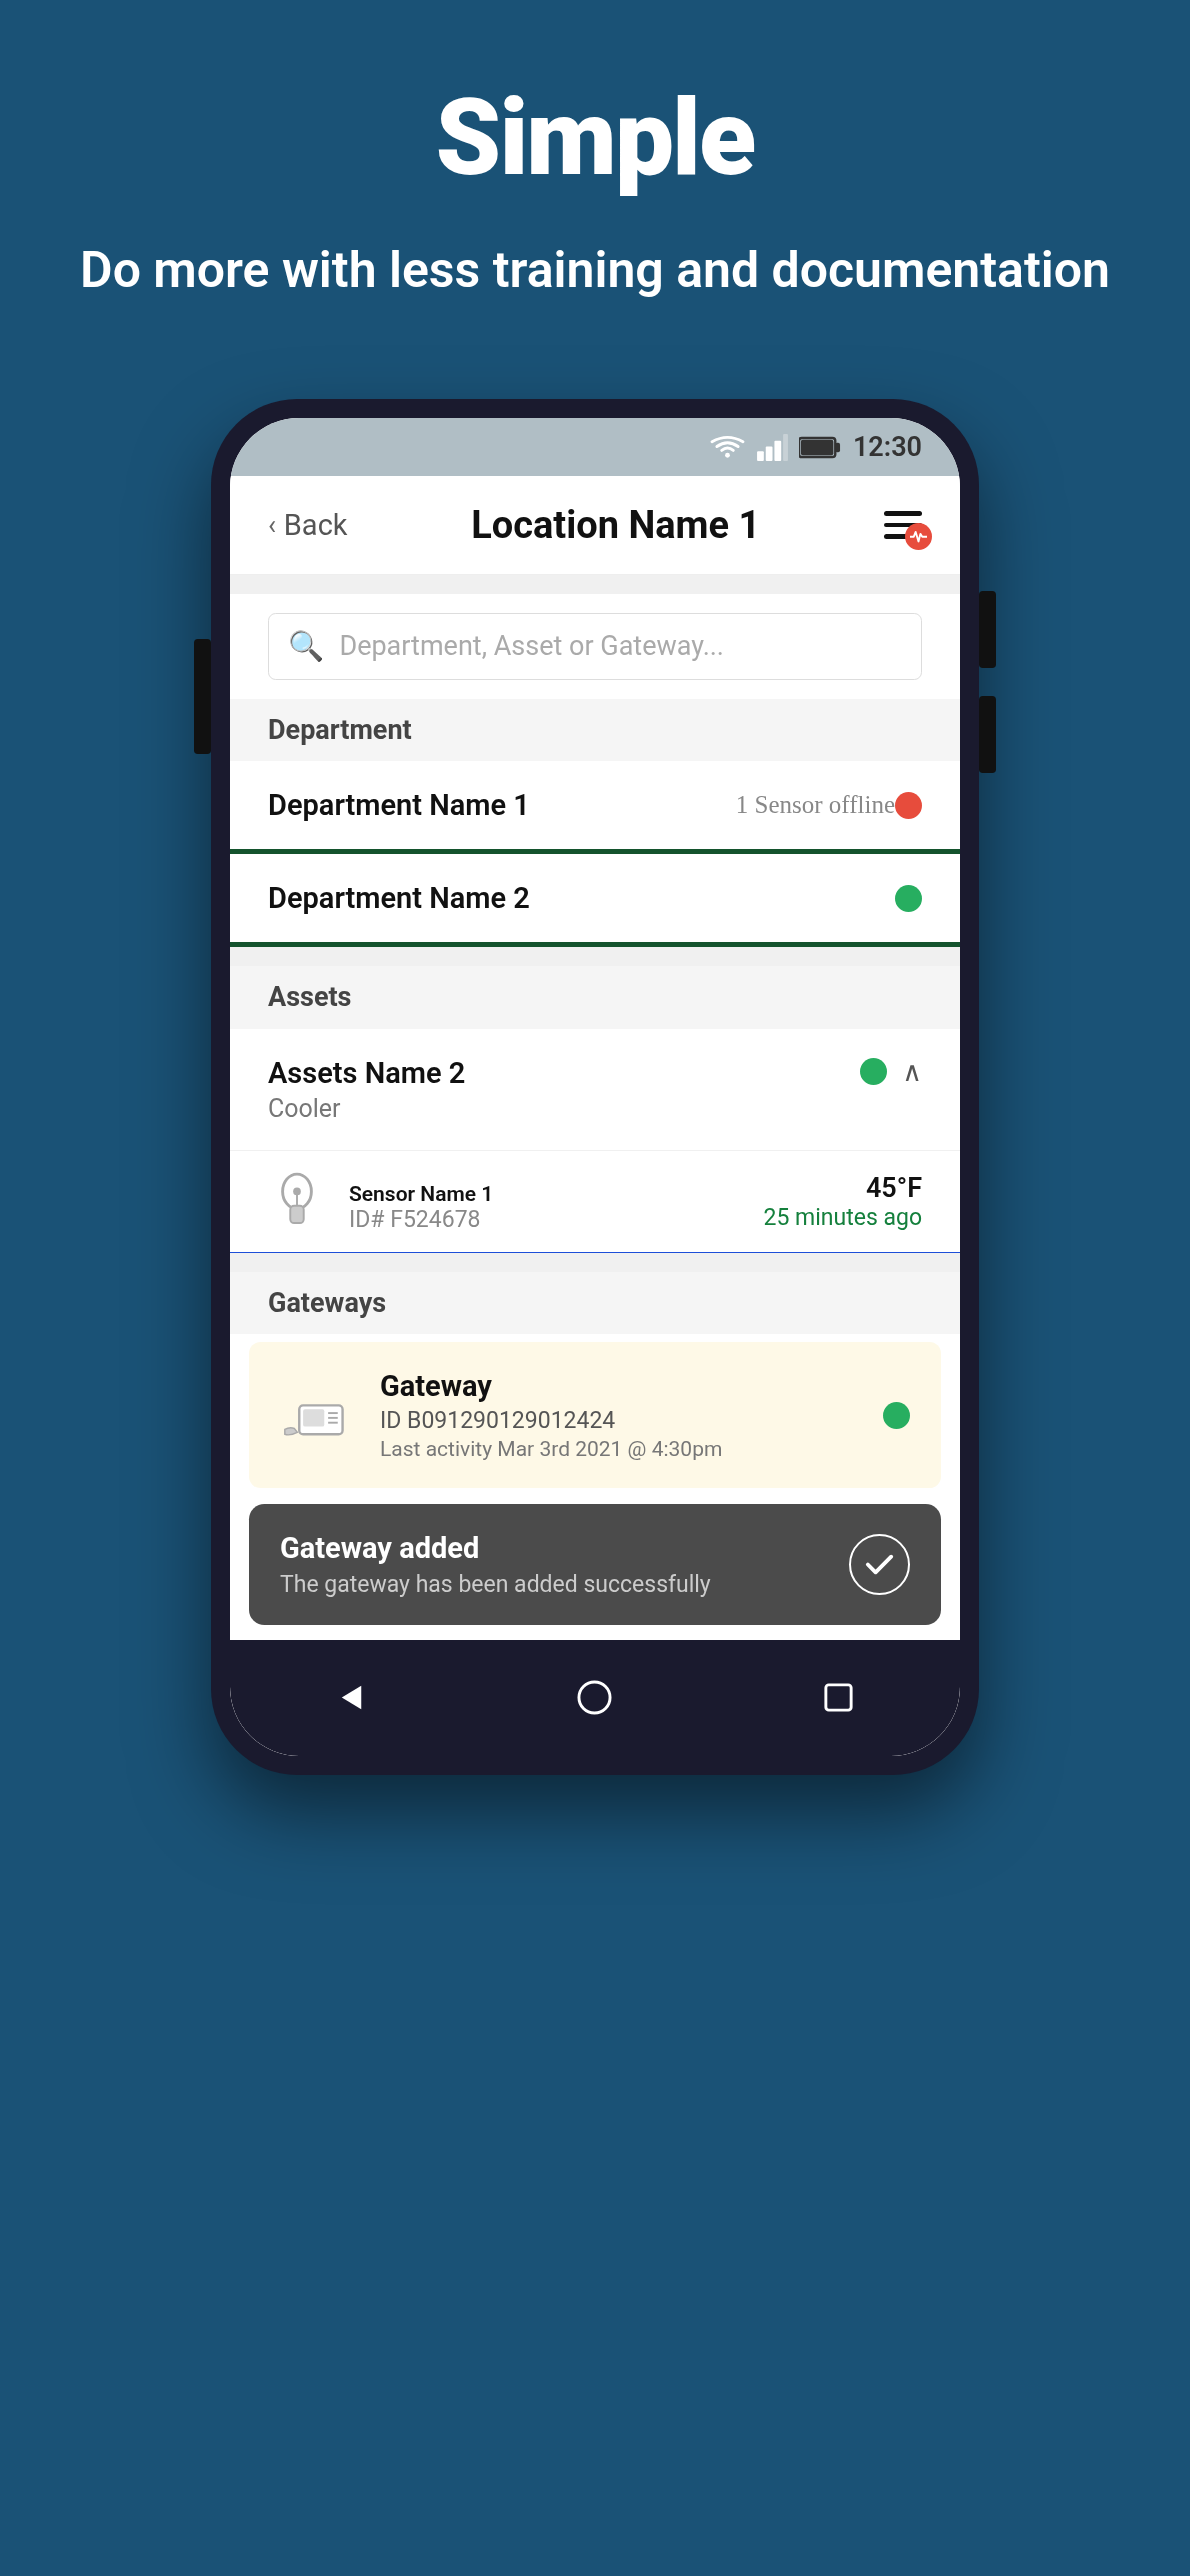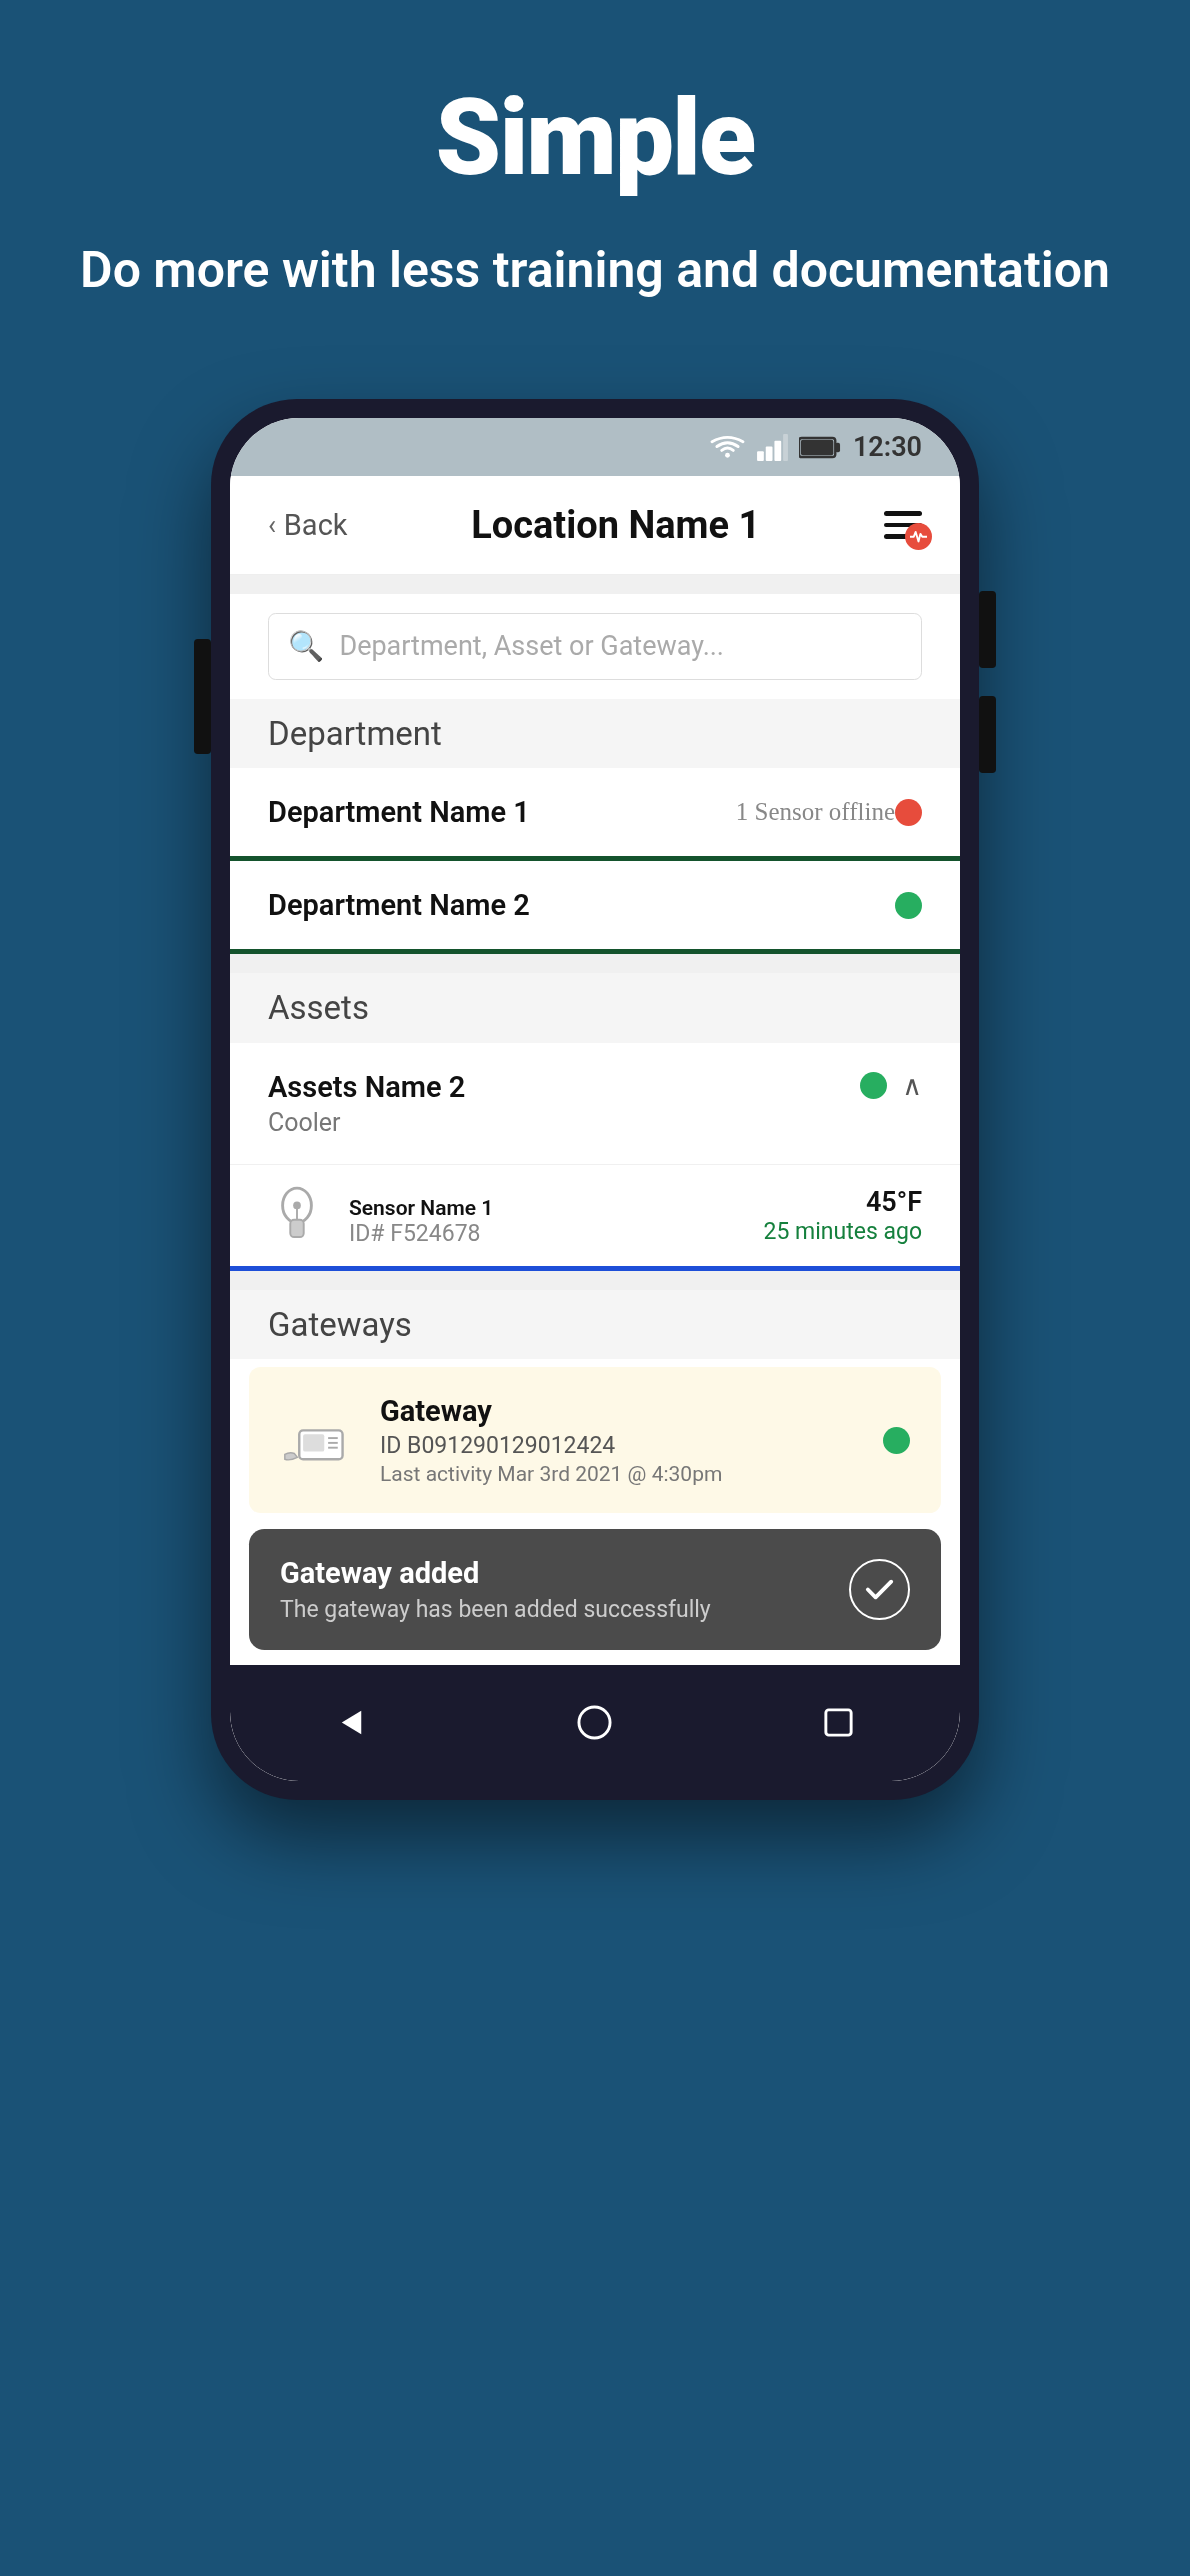--- a/index.html
+++ b/index.html
@@ -178,22 +178,22 @@
       font-size: 27px;
     }
 
     
     .section-header {
       background: #f5f5f5;
       padding: 15.3px 38px;
     }
 
     .section-title {
-      font-size: 33px;
-      font-weight: 400;
+      font-size: 27px;
+      font-weight: 700;
       color: #444;
     }
 
     
     .list-item {
       background: white;
       padding: 27px 38px;
       display: flex;
       align-items: center;
       justify-content: space-between;
@@ -228,21 +228,21 @@
       height: 27px;
       border-radius: 50%;
     }
 
     .dot-red { background: #e74c3c; }
     .dot-green { background: #27ae60; }
 
     
     .asset-item {
       background: white;
-      border-bottom: 5px solid #1d4ed8;
+      border-bottom: 1px solid #1d4ed8;
     }
 
     .asset-header {
       padding: 27px 38px;
       display: flex;
       align-items: flex-start;
       justify-content: space-between;
     }
 
     .asset-info {

